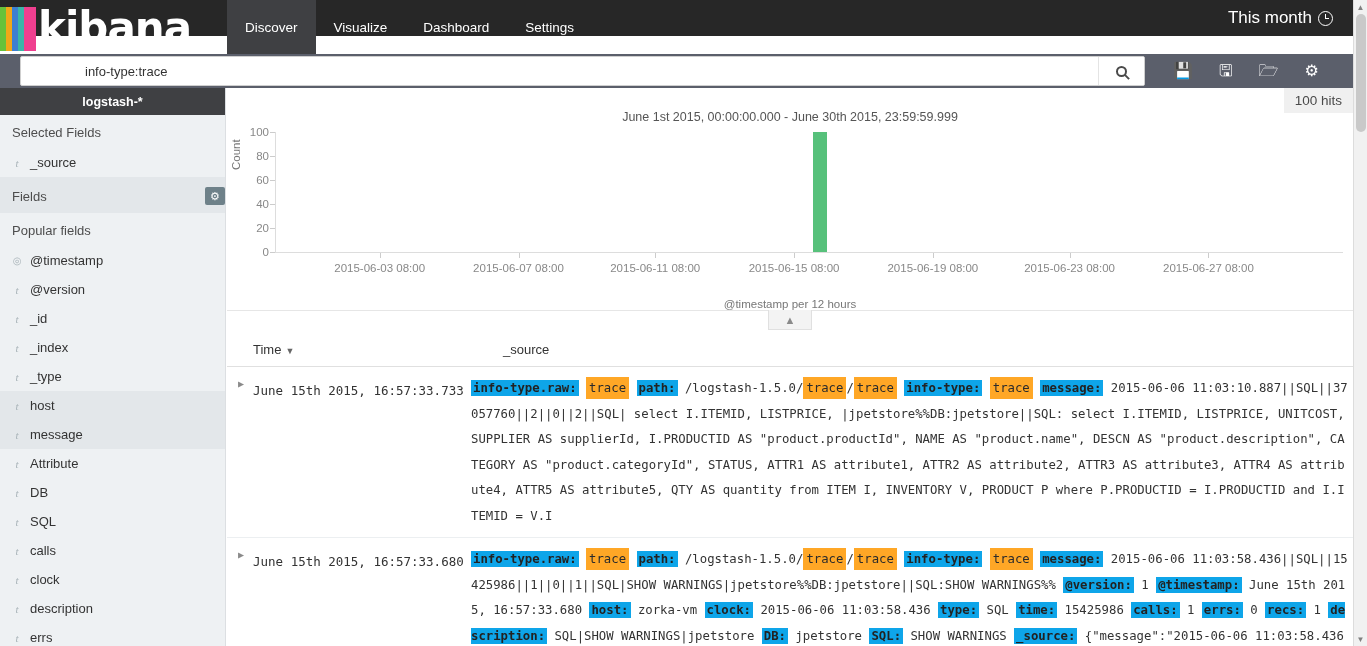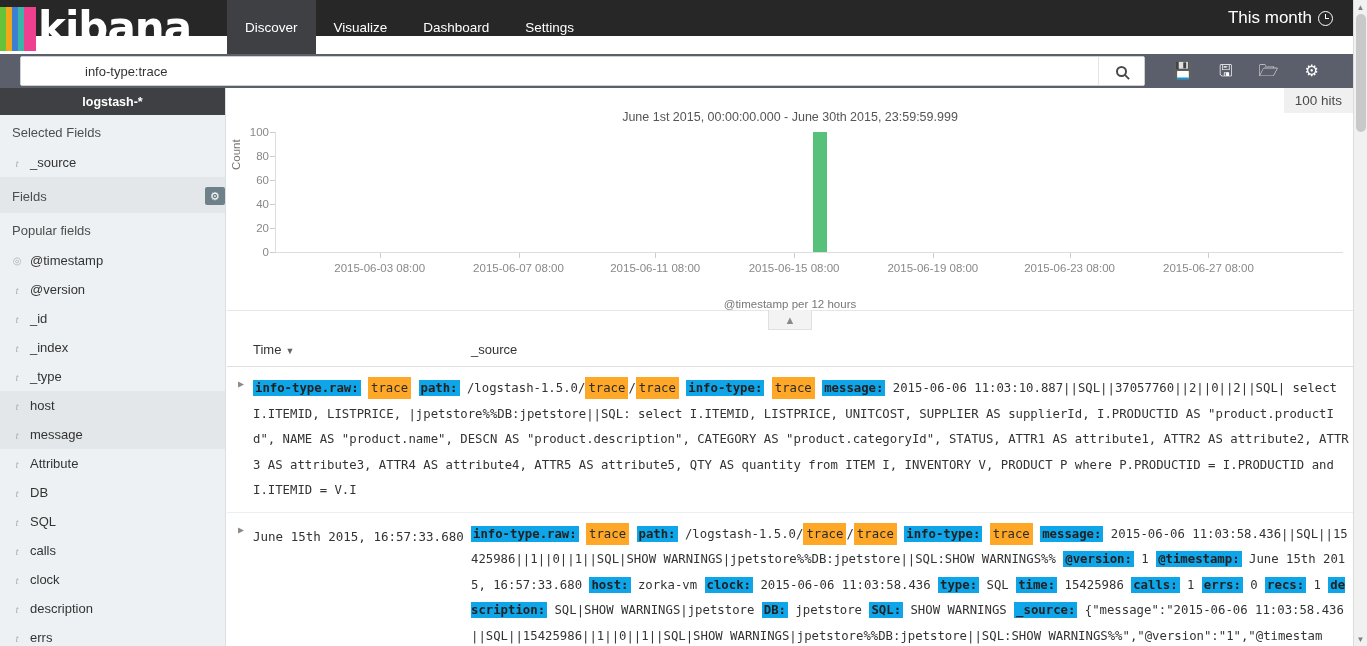--- a/index.html
+++ b/index.html
@@ -122,21 +122,21 @@
   .collapse-btn {
     position: absolute; left: 50%; top: -1px; margin-left: -22px; width: 44px; height: 20px;
     background: #f3f3f3; border: 1px solid #e0e0e0; border-top: 0; color: #8a8a8a;
     font-size: 11px; display: flex; align-items: center; justify-content: center; cursor: pointer;
   }
 
   
   .doctable { font-family: "DejaVu Sans Mono", monospace; }
   .dthead {
     display: flex; border-bottom: 1px solid #e0e0e0; padding: 8px 0 9px 0;
-    font-family: "Liberation Sans", sans-serif; font-size: 13px; color: #333;
+    font-family: "Liberation Sans", sans-serif; font-size: 13px; color: #333; gap: 32px;
   }
   .th-time { width: 244px; padding-left: 26px; cursor: pointer; }
   .th-src { flex: 1; }
   .caret-dn { font-size: 9px; color: #666; margin-left: 4px; }
   .docrow { display: flex; border-bottom: 1px solid #eceff1; padding: 9px 0 8px 0; }
   .c-exp { width: 26px; padding-left: 11px; padding-top: 2px; color: #8a8a8a; font-size: 10px; cursor: pointer; }
   .c-time { width: 218px; font-size: 12.5px; color: #333; line-height: 29px; }
   .c-src { flex: 1; font-size: 12.3px; color: #333; line-height: 25.5px; padding-right: 4px;
            word-break: break-all; white-space: normal; }
   .fk { background: #0ea5e9; font-weight: bold; color: #222; padding: 1px 2px; }
@@ -323,20 +323,21 @@
     <div class="doctable">
       <div class="dthead">
         <div class="th-time">
           <span>Time</span><span class="caret-dn">▼</span>
         </div>
         <div class="th-src">_source</div>
       </div>
       <div id="docrows">
           <div class="docrow">
             <div class="c-exp">▶</div>
+            <div class="c-time">June 15th 2015, 16:57:33.733</div>
             <div class="c-src"><span class="fk">info-type.raw:</span> <mark>trace</mark> <span class="fk">path:</span> <span>/logstash-1.5.0/</span><mark>trace</mark><span>/</span><mark>trace</mark> <span class="fk">info-type:</span> <mark>trace</mark> <span class="fk">message:</span> <span>2015-06-06 11:03:10.887||SQL||37057760||2||0||2||SQL| select I.ITEMID, LISTPRICE, |jpetstore%%DB:jpetstore||SQL: select I.ITEMID, LISTPRICE, UNITCOST, SUPPLIER AS supplierId, I.PRODUCTID AS "product.productId", NAME AS "product.name", DESCN AS "product.description", CATEGORY AS "product.categoryId", STATUS, ATTR1 AS attribute1, ATTR2 AS attribute2, ATTR3 AS attribute3, ATTR4 AS attribute4, ATTR5 AS attribute5, QTY AS quantity from ITEM I, INVENTORY V, PRODUCT P where P.PRODUCTID = I.PRODUCTID and I.ITEMID = V.I</span></div>
           </div>
           <div class="docrow">
             <div class="c-exp">▶</div>
             <div class="c-time">June 15th 2015, 16:57:33.680</div>
             <div class="c-src"><span class="fk">info-type.raw:</span> <mark>trace</mark> <span class="fk">path:</span> <span>/logstash-1.5.0/</span><mark>trace</mark><span>/</span><mark>trace</mark> <span class="fk">info-type:</span> <mark>trace</mark> <span class="fk">message:</span> <span>2015-06-06 11:03:58.436||SQL||15425986||1||0||1||SQL|SHOW WARNINGS|jpetstore%%DB:jpetstore||SQL:SHOW WARNINGS%%</span> <span class="fk">@version:</span> <span>1</span> <span class="fk">@timestamp:</span> <span>June 15th 2015, 16:57:33.680</span> <span class="fk">host:</span> <span>zorka-vm</span> <span class="fk">clock:</span> <span>2015-06-06 11:03:58.436</span> <span class="fk">type:</span> <span>SQL</span> <span class="fk">time:</span> <span>15425986</span> <span class="fk">calls:</span> <span>1</span> <span class="fk">errs:</span> <span>0</span> <span class="fk">recs:</span> <span>1</span> <span class="fk">description:</span> <span>SQL|SHOW WARNINGS|jpetstore</span> <span class="fk">DB:</span> <span>jpetstore</span> <span class="fk">SQL:</span> <span>SHOW WARNINGS</span> <span class="fk">_source:</span> <span>{"message":"2015-06-06 11:03:58.436||SQL||15425986||1||0||1||SQL|SHOW WARNINGS|jpetstore%%DB:jpetstore||SQL:SHOW WARNINGS%%","@version":"1","@timestam</span></div>
           </div>
         </div>
     </div>
   </div>

